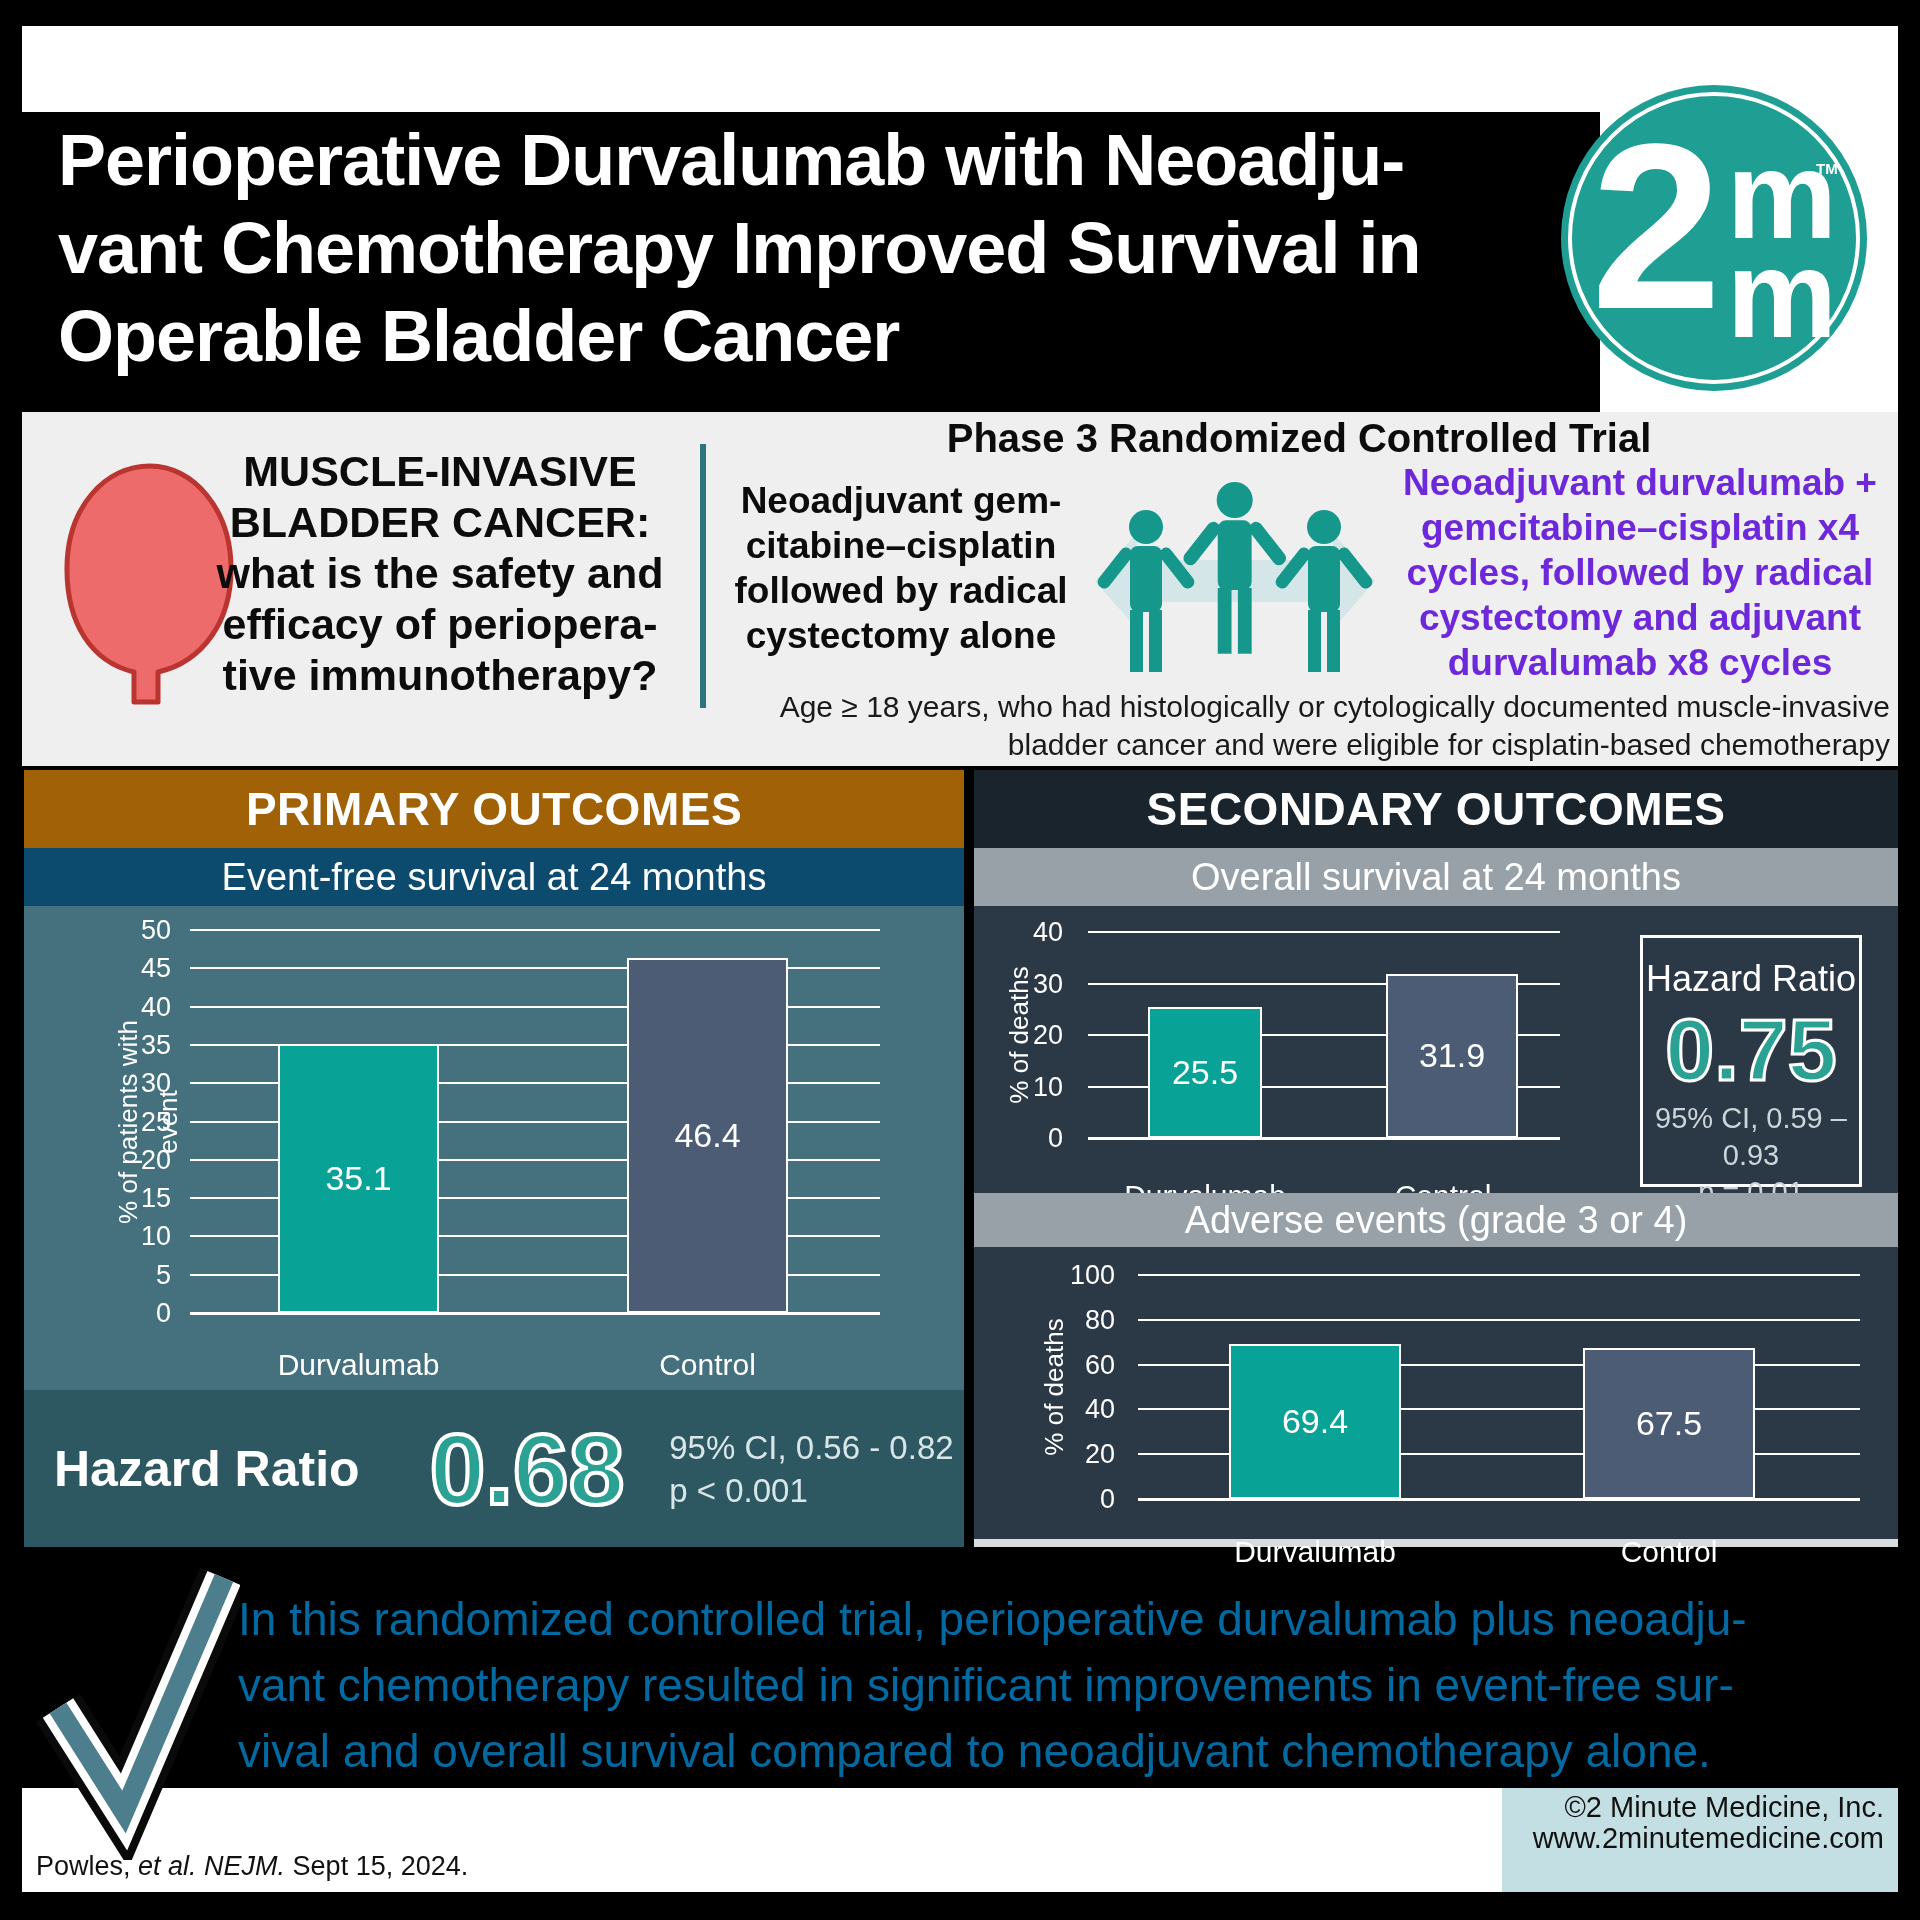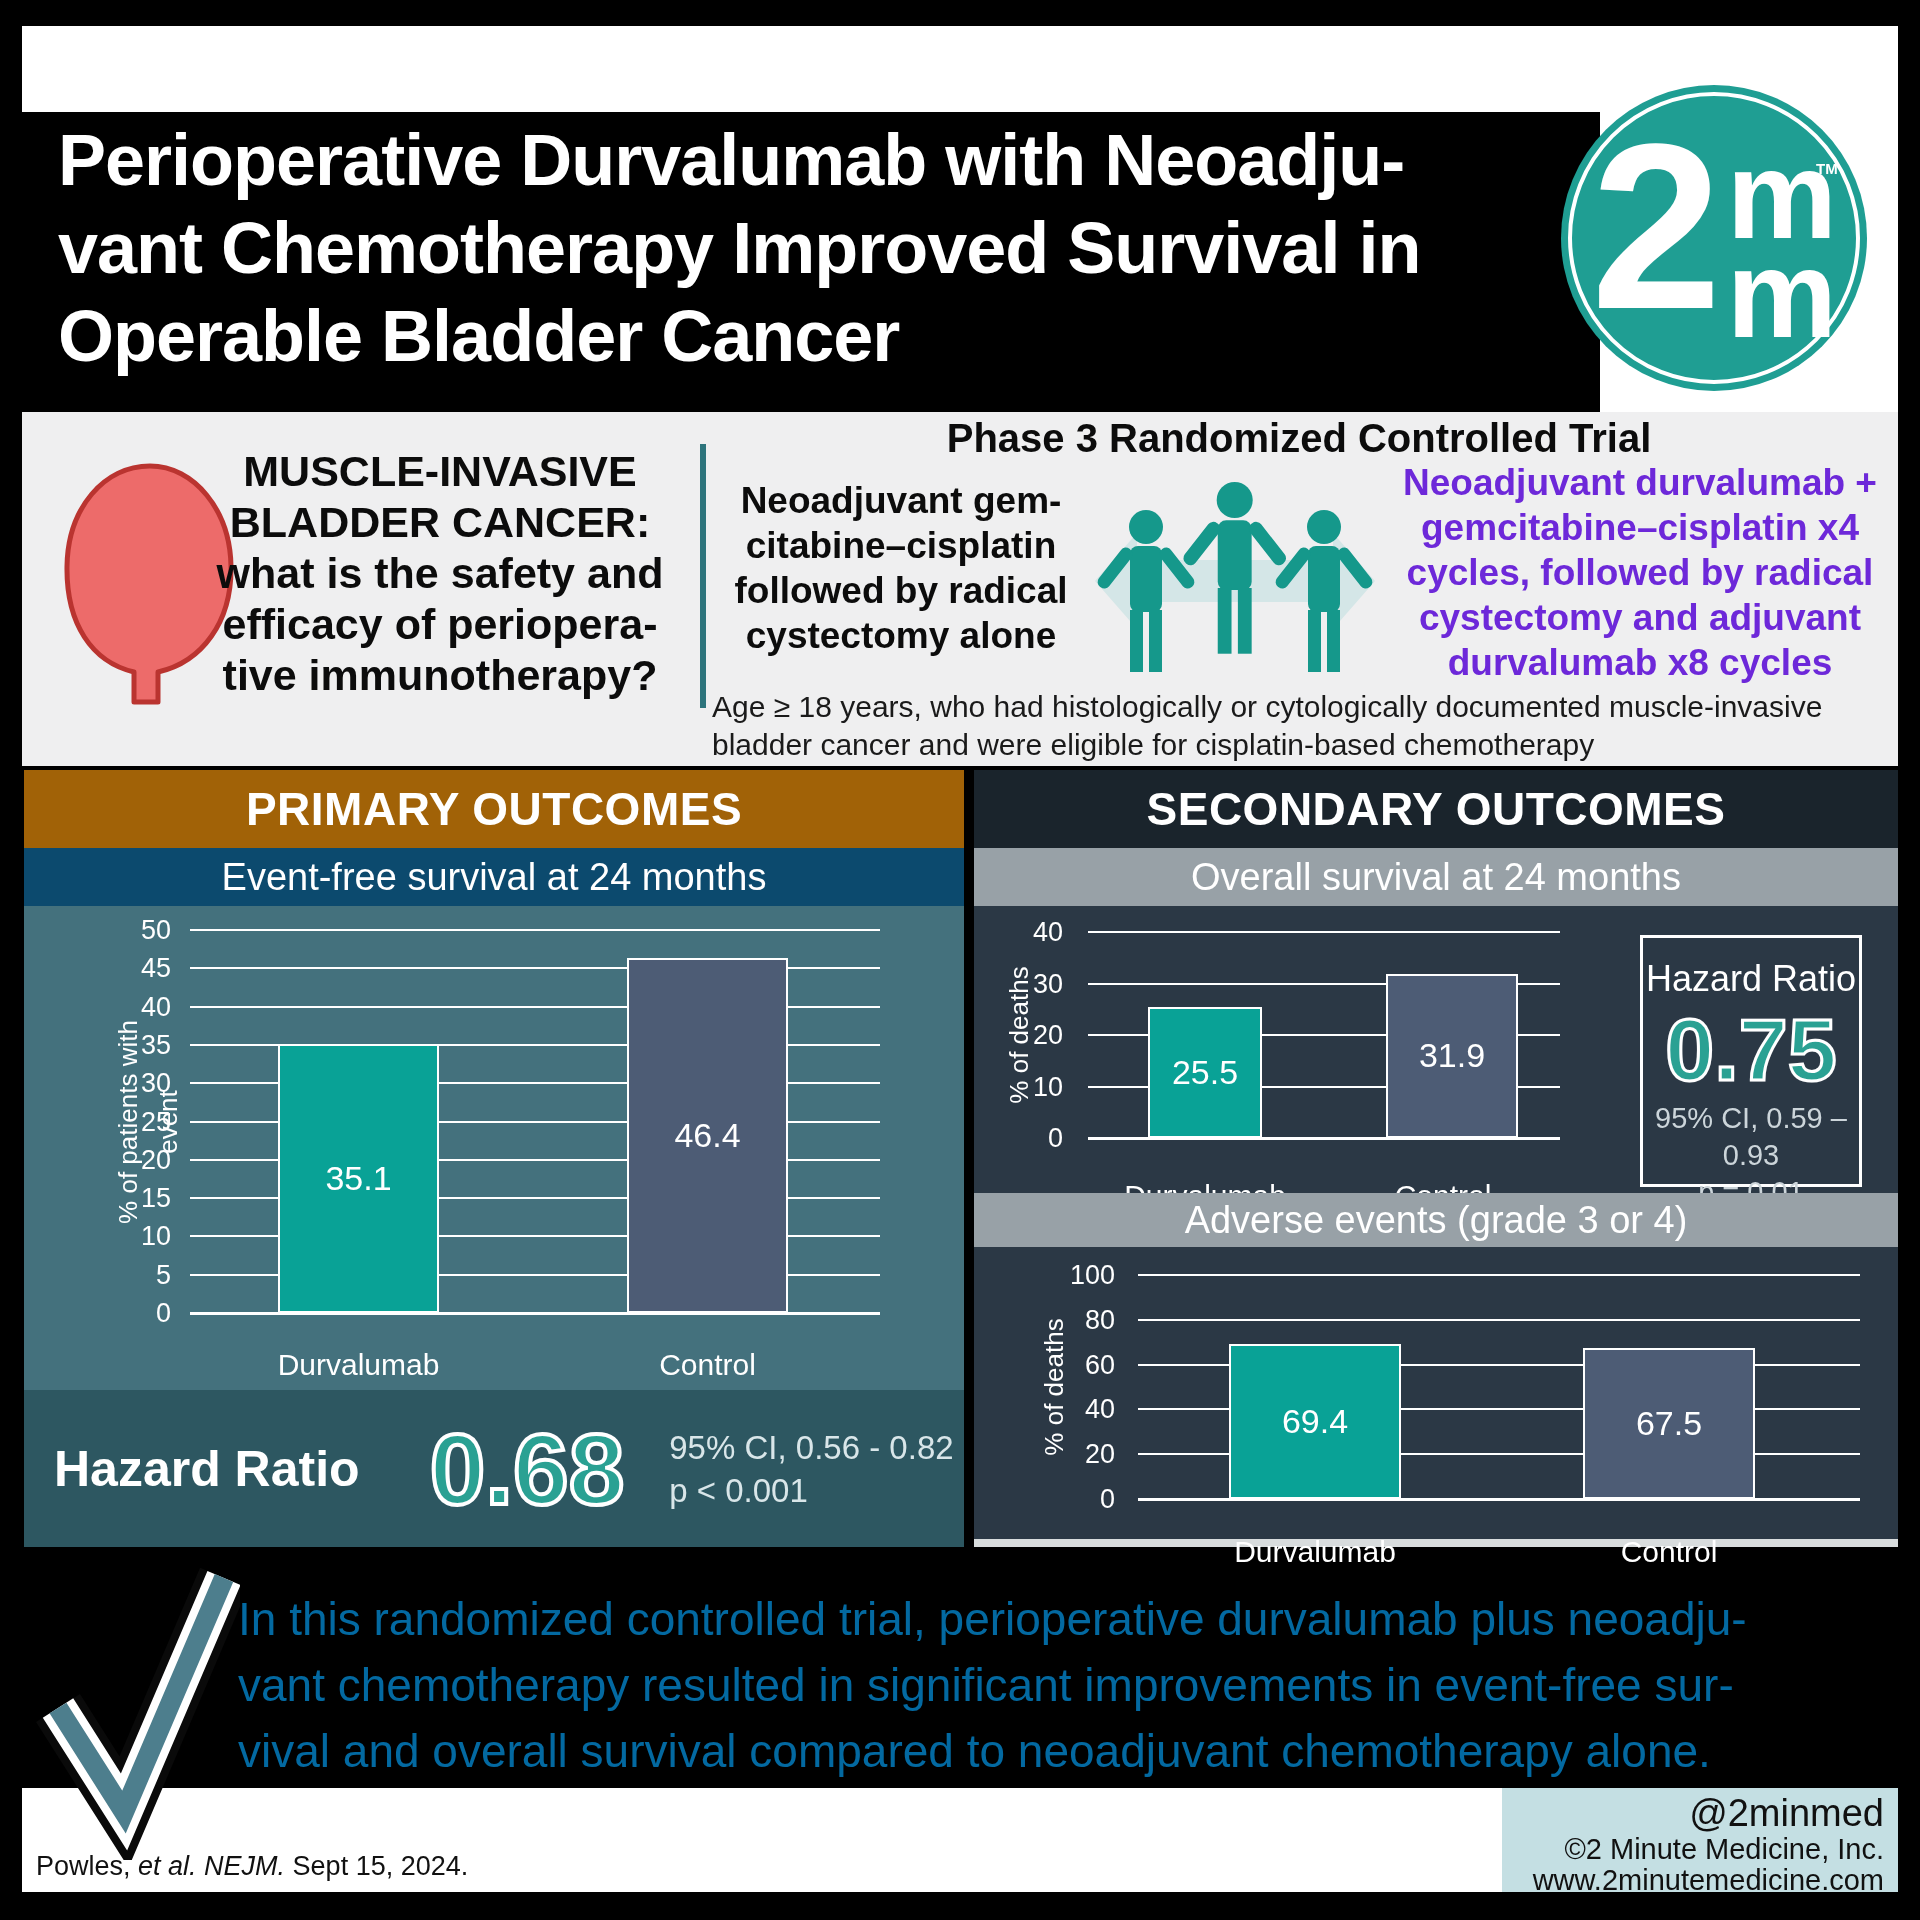--- a/index.html
+++ b/index.html
@@ -24,21 +24,21 @@
   .question{position:absolute;left:143px;top:34px;width:550px;text-align:center;color:#0c0c0c;
             font-weight:bold;font-size:43px;line-height:51px;white-space:pre-line;}
   .divider{position:absolute;left:678px;top:32px;width:6px;height:264px;background:#2d747c;}
   .design-title{position:absolute;left:688px;top:4px;width:1178px;text-align:center;color:#0c0c0c;
                 font-weight:bold;font-size:40px;}
   .arm-left{position:absolute;left:690px;top:66px;width:378px;text-align:center;color:#0c0c0c;
             font-weight:bold;font-size:37px;line-height:45px;white-space:pre-line;}
   .people{position:absolute;left:1071px;top:66px;}
   .arm-right{position:absolute;left:1366px;top:48px;width:504px;text-align:center;color:#6d28d9;
              font-weight:bold;font-size:37px;line-height:45px;white-space:pre-line;}
-  .eligibility{position:absolute;left:690px;top:276px;width:1178px;text-align:left;color:#1a1a1a;
+  .eligibility{position:absolute;left:690px;top:276px;width:1178px;text-align:right;color:#1a1a1a;
                font-size:30px;line-height:38px;white-space:pre-line;}
   
   .panel{position:absolute;top:770px;height:777px;border-bottom:8px solid #d8dcdd;}
   .panel-left{left:24px;width:940px;background:#44717d;}
   .panel-right{left:974px;width:924px;background:#2b3845;}
   .panel-header{position:absolute;left:0;top:0;width:100%;height:78px;display:flex;align-items:center;
                 justify-content:center;color:#fff;font-weight:bold;font-size:46px;letter-spacing:.5px;}
   .panel-left .panel-header{background:#a16207;}
   .panel-right .panel-header{background:#1a242c;}
   .band{position:absolute;left:0;width:100%;display:flex;align-items:center;justify-content:center;
@@ -264,19 +264,18 @@
   </svg>
   <div class="conclusion">In this randomized controlled trial, perioperative durvalumab plus neoadju-
 vant chemotherapy resulted in significant improvements in event-free sur-
 vival and overall survival compared to neoadjuvant chemotherapy alone.</div>
 
   <footer class="footer">
     <div class="citation">
       <span>Powles, </span><span class="it">et al. NEJM.</span><span> Sept 15, 2024.</span>
     </div>
     <div class="social">
-      <div class="handle">@2minmed</div>
       <div class="line">©2 Minute Medicine, Inc.</div>
       <div class="line">www.2minutemedicine.com</div>
     </div>
   </footer>
 
 </div>
 
 </body></html>

